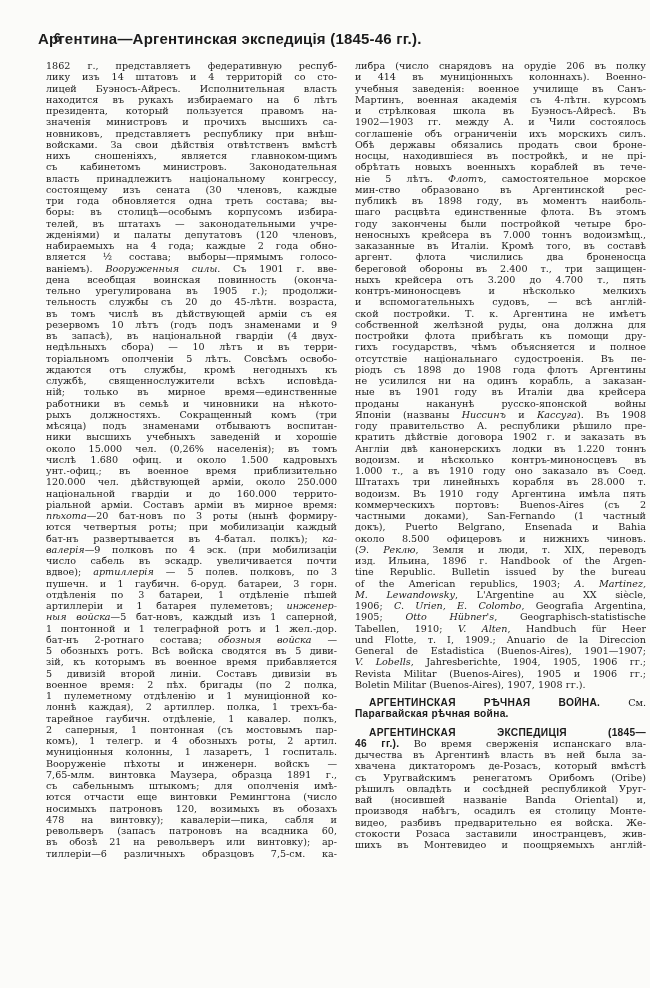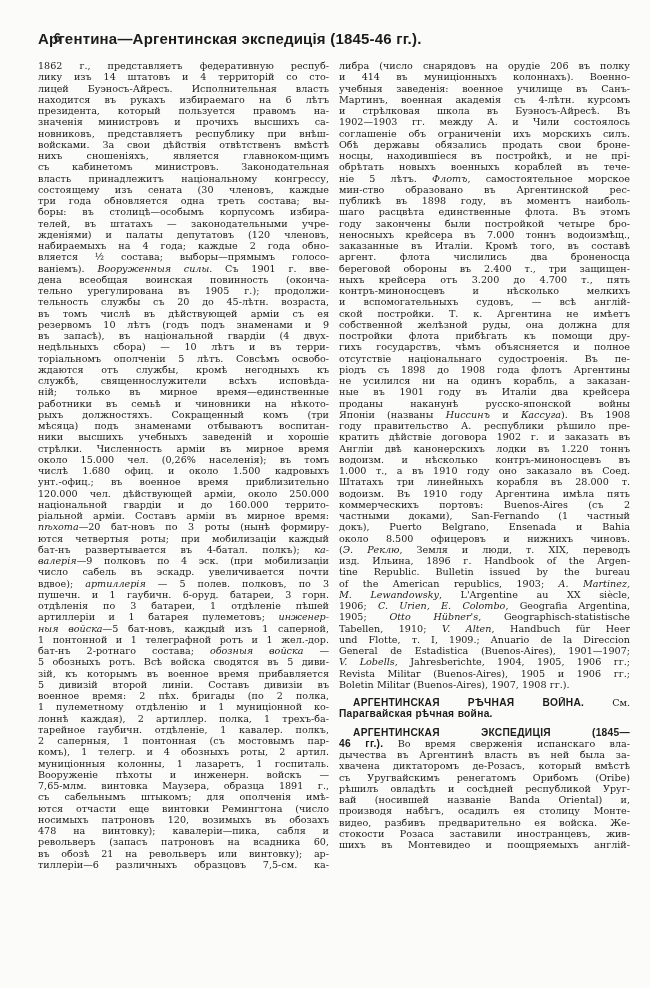--- a/index.html
+++ b/index.html
@@ -37,20 +37,21 @@
     letter-spacing:.2px;
     white-space:nowrap;
   }
   .columns{
     display:flex;
     gap:10px;
   }
   .col{
     width:291px;
     flex:0 0 291px;
+    margin-left:8px;
   }
   .line{
     font-size:9.6px;
     line-height:11.25px;
     height:11.25px;
     overflow:hidden;
     text-align:justify;
     text-align-last:justify;
     white-space:normal;
     word-spacing:.2px;
@@ -110,21 +111,20 @@
           <div class="line">въ запасѣ), въ національной гвардіи (4 двух-</div>
           <div class="line">недѣльныхъ сбора) — 10 лѣтъ и въ терри-</div>
           <div class="line">торіальномъ ополченіи 5 лѣтъ. Совсѣмъ освобо-</div>
           <div class="line">ждаются отъ службы, кромѣ негодныхъ къ</div>
           <div class="line">службѣ, священнослужители всѣхъ исповѣда-</div>
           <div class="line">ній; только въ мирное время—единственные</div>
           <div class="line">работники въ семьѣ и чиновники на нѣкото-</div>
           <div class="line">рыхъ должностяхъ. Сокращенный комъ (три</div>
           <div class="line">мѣсяца) подъ знаменами отбываютъ воспитан-</div>
           <div class="line">ники высшихъ учебныхъ заведеній и хорошіе</div>
-          <div class="line">стрѣлки. Численность арміи въ мирное время</div>
           <div class="line">около 15.000 чел. (0,26% населенія); въ томъ</div>
           <div class="line">числѣ 1.680 офиц. и около 1.500 кадровыхъ</div>
           <div class="line">унт.-офиц.; въ военное время приблизительно</div>
           <div class="line">120.000 чел. дѣйствующей арміи, около 250.000</div>
           <div class="line">національной гвардіи и до 160.000 террито-</div>
           <div class="line">ріальной арміи. Составъ арміи въ мирное время:</div>
           <div class="line"><span class="it">пѣхота</span>—20 бат-новъ по 3 роты (нынѣ формиру-</div>
           <div class="line">ются четвертыя роты; при мобилизаціи каждый</div>
           <div class="line">бат-нъ развертывается въ 4-батал. полкъ); <span class="it">ка-</span></div>
           <div class="line"><span class="it">валерія</span>—9 полковъ по 4 эск. (при мобилизаціи</div>

